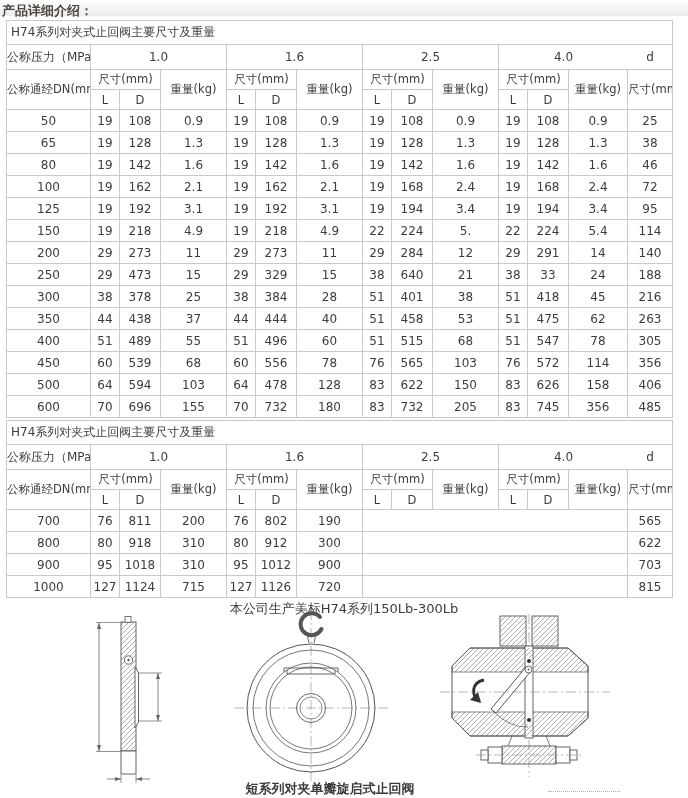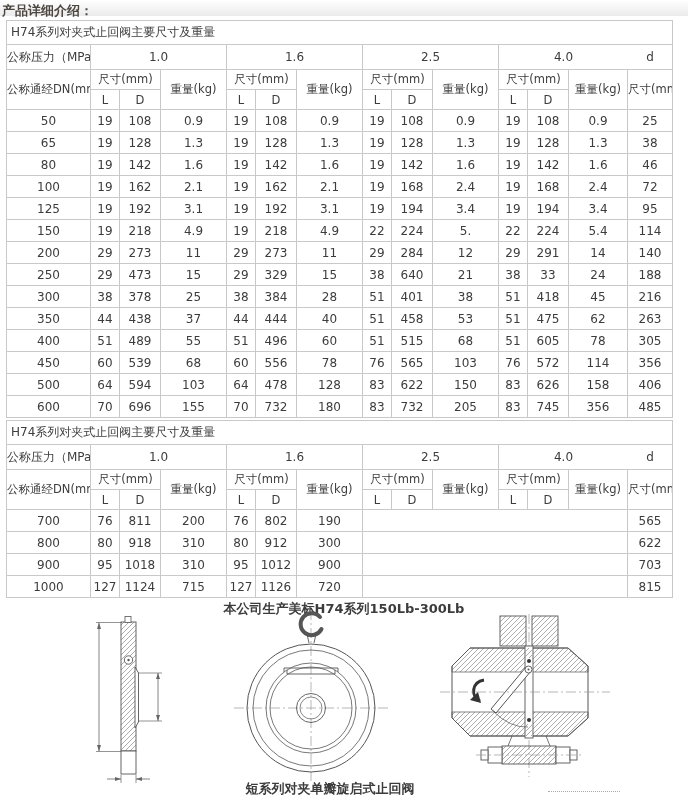--- a/index.html
+++ b/index.html
@@ -29,21 +29,21 @@
     text-align: left; padding: 3px 4px; height: 24px; font-size: 12px;
   }
   .spec tr.h1 th { height: 25px; font-size: 12px; }
   .spec tr.h2 th, .spec tr.h3 th { height: 20px; }
   .split-head { display: flex; width: 100%; font-size: 12px; }
   .split-head .part-a { width: 129px; text-align: center; }
   .split-head .part-b { flex: 1; text-align: center; }
   .figs { position: relative; height: 204px; margin-top: 2px; }
   .figs-heading {
     position: absolute; top: 0; left: 0; width: 688px; text-align: center;
-    font-weight: bold; font-size: 13px; color: #3c3c3c;
+    font-weight: normal; font-size: 13px; color: #3c3c3c;
   }
   .fig { position: absolute; }
   #fig1 { left: 80px;  top: 16px; }
   #fig2 { left: 226px; top: 8px; }
   #fig3 { left: 438px; top: 14px; }
   .figs-caption {
     position: absolute; top: 180px; left: 170px; width: 320px; text-align: center;
     font-weight: bold; font-size: 13px; color: #3c3c3c;
   }
   .dotted-stub {
@@ -279,21 +279,21 @@
         <td>51</td>
         <td>489</td>
         <td>55</td>
         <td>51</td>
         <td>496</td>
         <td>60</td>
         <td>51</td>
         <td>515</td>
         <td>68</td>
         <td>51</td>
-        <td>605</td>
+        <td>547</td>
         <td>78</td>
         <td>305</td>
       </tr>
       <tr>
         <td>450</td>
         <td>60</td>
         <td>539</td>
         <td>68</td>
         <td>60</td>
         <td>556</td>

